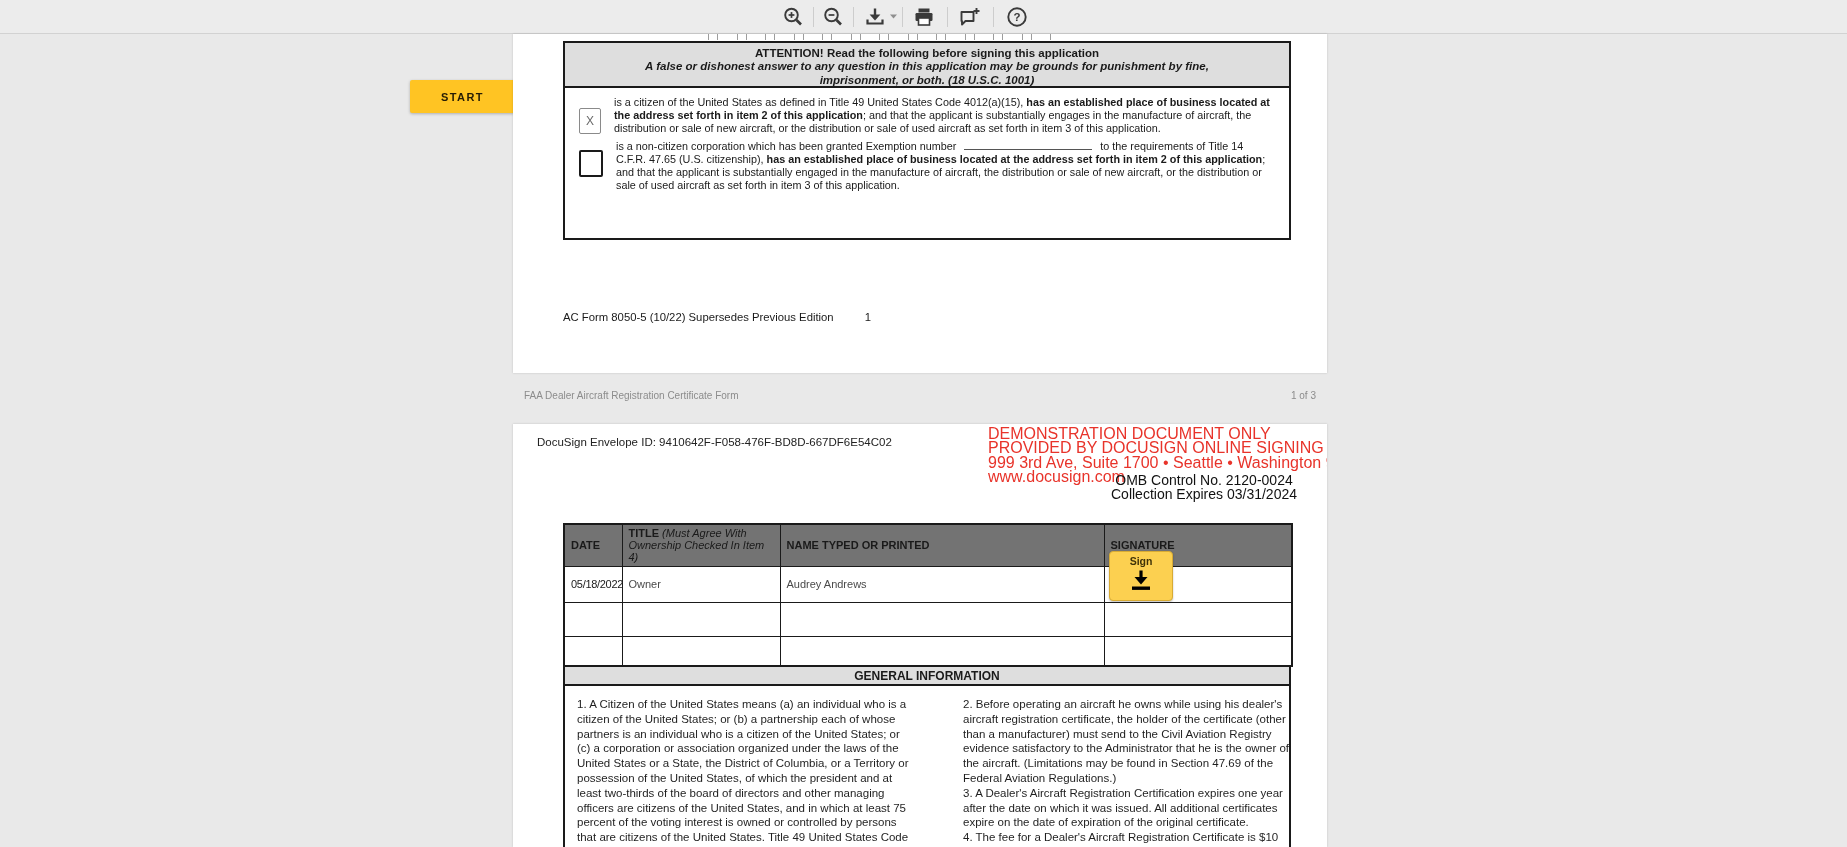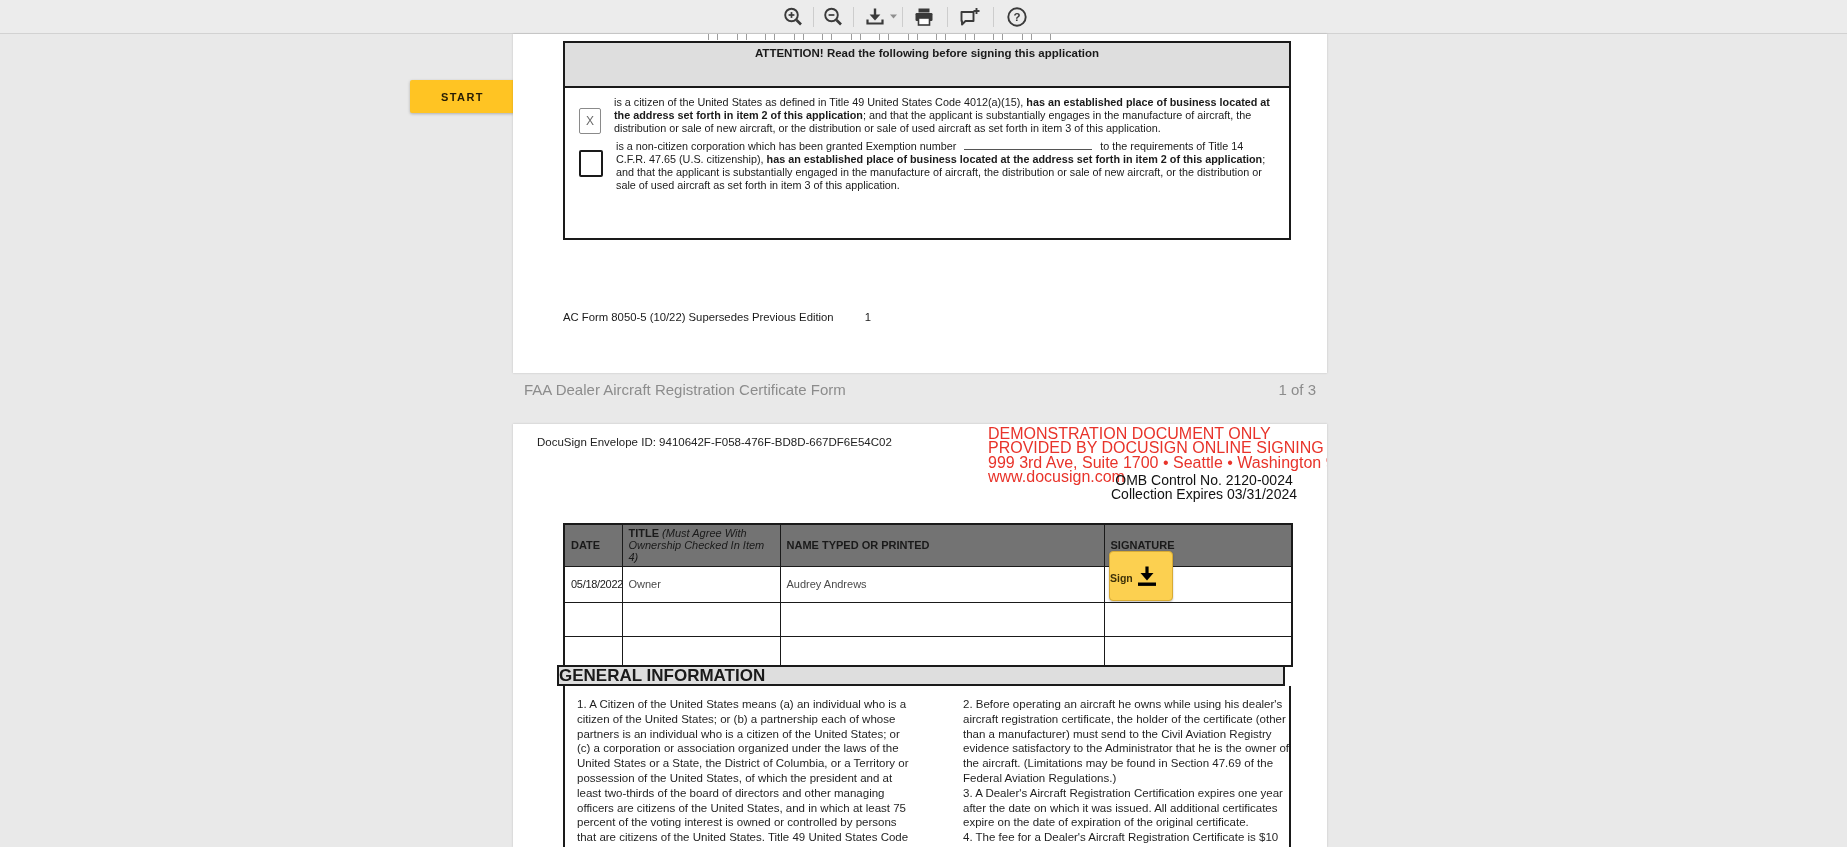--- a/index.html
+++ b/index.html
@@ -76,23 +76,23 @@
   .blank-line { display:inline-block; width:128px; border-bottom:1px solid #555; height:10px; margin:0 8px; }
 
   .form-footer {
     position:absolute; left:50px; top:277px; width:500px;
     font-size:11.3px; display:flex;text-align:center;
   }
   .form-footer .pg { margin-left:31px; }
 
   
   .pager {
-    position:absolute; left:513px; top:381px; width:814px; height:20px;
+    position:absolute; left:513px; top:390px; width:814px; height:20px;
     display:flex; justify-content:space-between; padding:0 11px;
-    font-size:15px; color:#8c8c8c;
+    font-size:10px; color:#8c8c8c;
   }
   .pager .right { color:#8c8c8c; }
 
   
   .envelope-id { position:absolute; left:24px; top:12px; font-size:11.5px; color:#222; }
   .demo-notice { position:absolute; left:475px; top:3px; font-size:16px; line-height:14.4px; color:#e8332a; white-space:nowrap; }
   .omb-block { position:absolute; left:586px; top:49px; width:210px; text-align:center; font-size:14px; line-height:14.2px; color:#111; }
 
   table.sig-table {
     position:absolute; left:50px; top:99px; width:728px;
@@ -109,30 +109,30 @@
   tr.r1 td { height:36px; }
   tr.r2 td { height:34px; }
   tr.r3 td { height:30px; }
   td.cell-date { font-size:10px; letter-spacing:-0.3px; padding:2px 2px; }
   td.cell-filled { color:#4a4a4a; font-size:11.5px; padding-left:8px; }
 
   .sign-tag {
     position:absolute; left:596px; top:127px; width:64px; height:50px;
     background:#fcd050; border:1px solid #d8ab33; border-radius:4px;
     box-shadow:0 1px 2px rgba(0,0,0,.25);
-    display:flex; flex-direction:row; align-items:center; justify-content:flex-start;
+    display:flex; flex-direction:column; align-items:center; justify-content:flex-start;
     padding-top:4px; cursor:pointer;
   }
   .sign-tag .lbl { font-size:10.5px; font-weight:bold; color:#3f3208; line-height:11px; }
   .sign-tag svg { margin-top:2px; }
 
   .gi-header {
-    position:absolute; left:44px; top:241px; width:728px; height:21px;
+    position:absolute; left:50px; top:241px; width:728px; height:21px;
     background:#dedede; border:2px solid #1a1a1a;
-    font-size:17px; font-weight:bold; line-height:18px;
+    text-align:center; font-size:12px; font-weight:bold; line-height:18px;
   }
   .gi-box {
     position:absolute; left:50px; top:262px; width:728px; height:170px;
     border-left:2px solid #1a1a1a; border-right:2px solid #1a1a1a; background:#fff;
   }
   .gi-col { position:absolute; top:11px; font-size:11.5px; line-height:14.8px; color:#1f1f1f; }
   .gi-col.left  { left:12px;  width:334px; }
   .gi-col.right { left:398px; width:328px; }
   .gi-col p { margin:0; }
 </style>
@@ -208,20 +208,21 @@
   </button>
 </div>
 
 <button class="start-btn">START</button>
 
 <div class="page page1">
   <div class="remnant-ticks"></div>
 
   <div class="attention-box">
     <div class="attention-line1">ATTENTION! Read the following before signing this application</div>
+    <div class="attention-line2">A false or dishonest answer to any question in this application may be grounds for punishment by fine, imprisonment, or both. (18 U.S.C. 1001)</div>
   </div>
 
   <div class="cert-box">
 
     <div class="cert-row">
       <div class="cert-check">X</div>
       <div class="cert-text"><span>is a citizen of the United States as defined in Title 49 United States Code 4012(a)(15), </span><b>has an established place of business located at the address set forth in item 2 of this application</b><span>; and that the applicant is substantially engages in the manufacture of aircraft, the distribution or sale of new aircraft, or the distribution or sale of used aircraft as set forth in item 3 of this application.</span></div>
     </div>
 
     <div class="cert-row">

